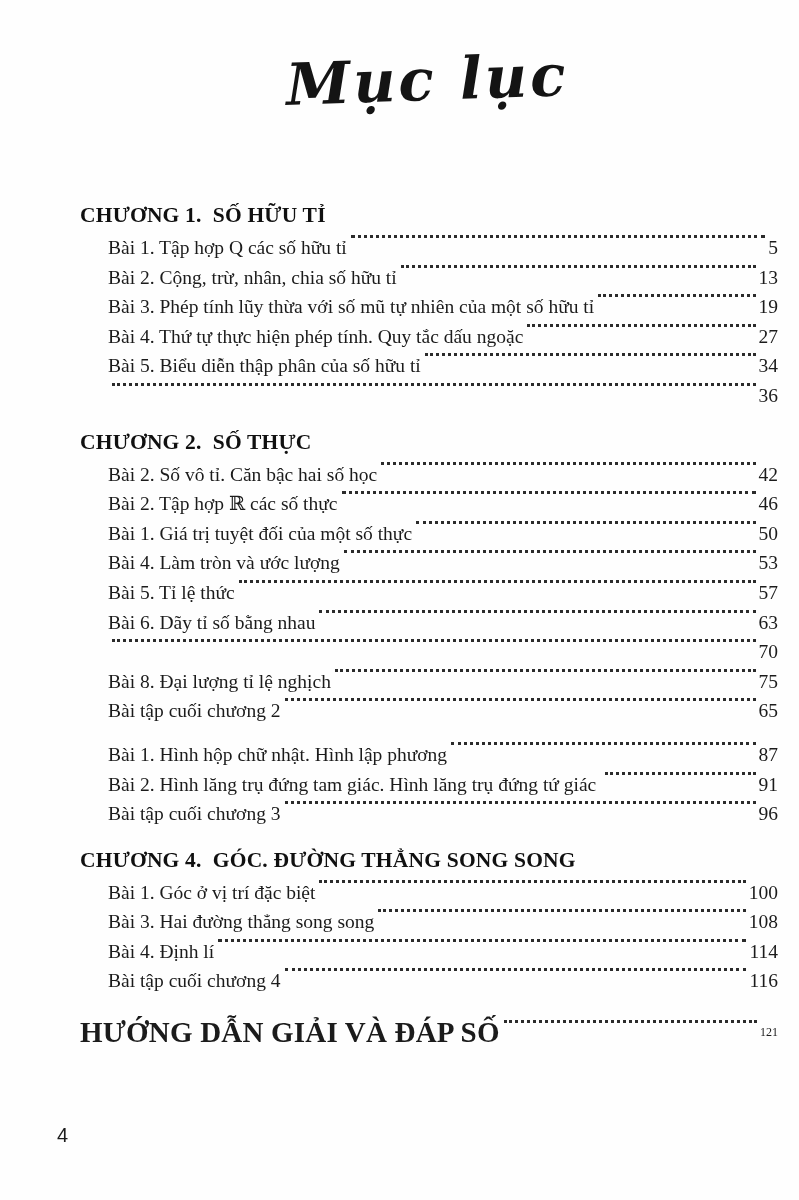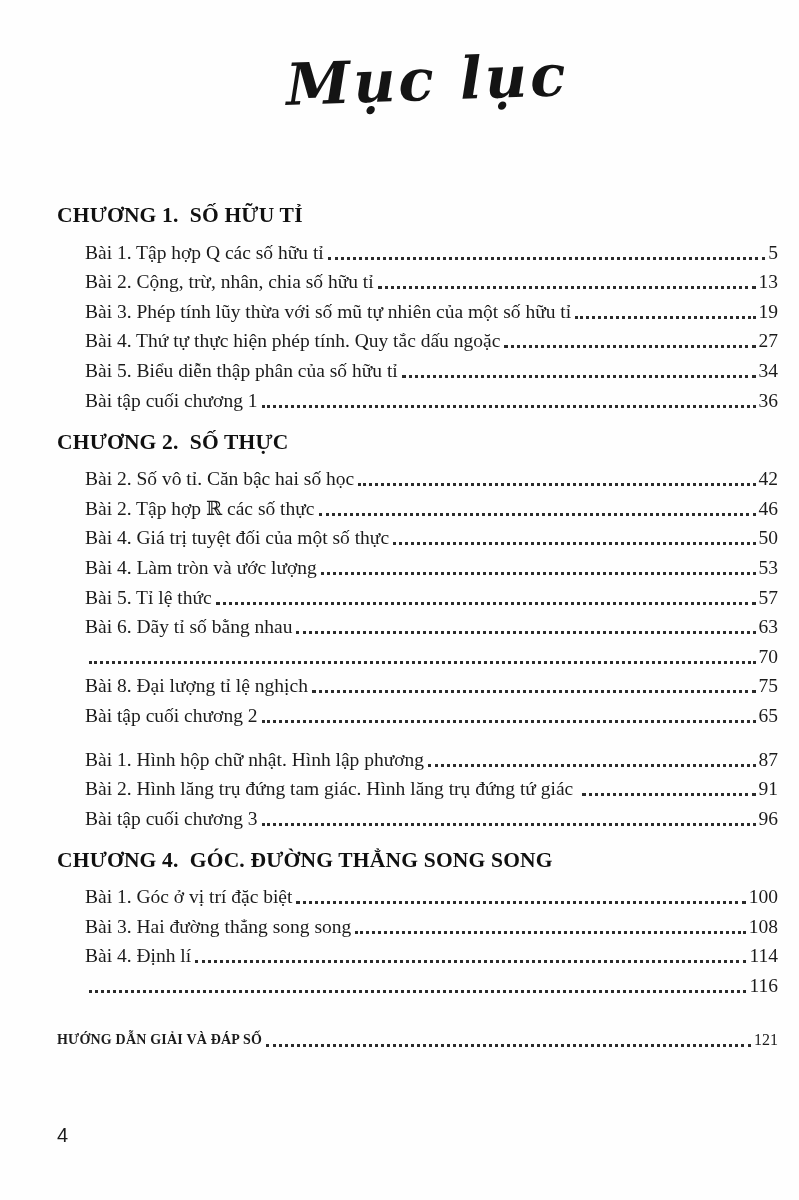--- a/index.html
+++ b/index.html
@@ -22,36 +22,36 @@
     display: inline-block;
     transform: translateX(28px) rotate(-2deg);
     font-family: "DejaVu Serif", serif;
     font-style: italic;
     font-weight: bold;
     font-size: 58px;
     letter-spacing: 3px;
     color: #141414;
   }
   .toc {
-    margin: 0 21px 0 57px;
+    margin: 0 21px 0 80px;
   }
   .toc-section { margin-top: 14px; }
   .section-heading {
     margin: 0 0 5px 0;
     height: 30px;
     line-height: 30px;
     font-size: 21.5px;
     font-weight: bold;
     white-space: pre;
     color: #101010;
     letter-spacing: 0.2px;
   }
   .toc-row {
     display: flex;
-    align-items: flex-end;
+    align-items: flex-start;
     height: 29.6px;
     font-size: 19.5px;
     padding-left: 28px;
   }
   .toc-row .label { white-space: pre; line-height: 25px; }
   .toc-row .dots {
     flex: 1;
     border-bottom: 3px dotted #2b2b2b;
     margin: 0 3px 5px 4px;
     min-width: 12px;
@@ -59,22 +59,22 @@
   .toc-row .pagenum {
     line-height: 25px;
     text-align: right;
   }
   .final-row {
     margin-top: 22px;
     padding-left: 0;
     height: 32px;
     font-weight: bold;
   }
-  .final-row .label { font-size: 14px; letter-spacing: 0.2px; }
-  .final-row .pagenum { font-size: 16px; font-weight: normal; }
+  .final-row .label { font-size: 29px; letter-spacing: 0.2px; }
+  .final-row .pagenum { font-size: 12px; font-weight: normal; }
   .page-footer-number {
     position: absolute;
     left: 57px;
     top: 1124px;
     font-size: 20px;
     font-family: "Liberation Sans", sans-serif;
     color: #1b1b1b;
   }
 </style>
 </head>
@@ -114,21 +114,20 @@
     <span class="pagenum">27</span>
   </div>
 
   <div class="toc-row">
     <span class="label">Bài 5. Biểu diễn thập phân của số hữu tỉ</span>
     <span class="dots"></span>
     <span class="pagenum">34</span>
   </div>
 
   <div class="toc-row">
-    <span class="label">Bài tập cuối chương 1</span>
     <span class="dots"></span>
     <span class="pagenum">36</span>
   </div>
 </div>
   </section>
 
   <section class="toc-section">
     <h2 class="section-heading">CHƯƠNG 2.  SỐ THỰC</h2>
     <div class="rows">
   <div class="toc-row">
@@ -137,21 +136,21 @@
     <span class="pagenum">42</span>
   </div>
 
   <div class="toc-row">
     <span class="label">Bài 2. Tập hợp ℝ các số thực</span>
     <span class="dots"></span>
     <span class="pagenum">46</span>
   </div>
 
   <div class="toc-row">
-    <span class="label">Bài 4. Giá trị tuyệt đối của một số thực</span>
+    <span class="label">Bài 1. Giá trị tuyệt đối của một số thực</span>
     <span class="dots"></span>
     <span class="pagenum">50</span>
   </div>
 
   <div class="toc-row">
     <span class="label">Bài 4. Làm tròn và ước lượng</span>
     <span class="dots"></span>
     <span class="pagenum">53</span>
   </div>
 
@@ -224,20 +223,21 @@
     <span class="pagenum">108</span>
   </div>
 
   <div class="toc-row">
     <span class="label">Bài 4. Định lí</span>
     <span class="dots"></span>
     <span class="pagenum">114</span>
   </div>
 
   <div class="toc-row">
+    <span class="label">Bài tập cuối chương 4</span>
     <span class="dots"></span>
     <span class="pagenum">116</span>
   </div>
 </div>
   </section>
 </div>
 
   <div class="toc">
     <div class="toc-row final-row">
       <span class="label">HƯỚNG DẪN GIẢI VÀ ĐÁP SỐ</span>

